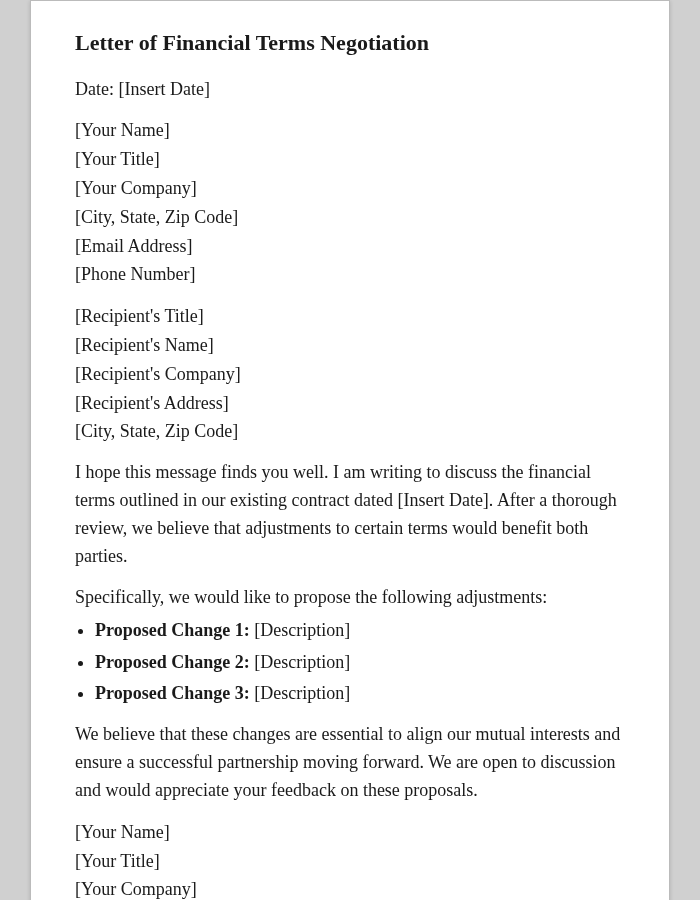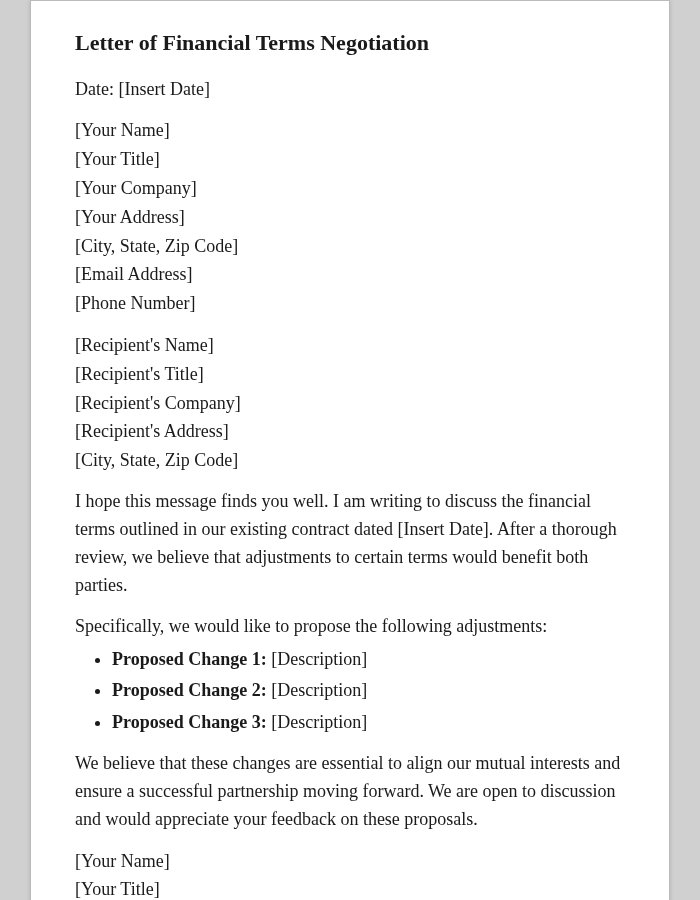--- a/index.html
+++ b/index.html
@@ -60,21 +60,21 @@
 
     .salutation {
       margin-bottom: 13px;
     }
 
     .list-section {
       margin-bottom: 13px;
     }
 
     .list-section ul {
-      margin-left: 37px;
+      margin-left: 20px;
       margin-top: 4px;
     }
 
     .list-section ul li {
       margin-bottom: 3px;
       line-height: 1.6;
     }
 
     .list-section ul li .item-label {
       font-weight: bold;
@@ -96,29 +96,28 @@
   <div class="letter-title">Letter of Financial Terms Negotiation</div>
 
   <div class="letter-body">
 
     <div class="paragraph">Date: [Insert Date]</div>
 
     <div class="sender-info">
       <div>[Your Name]</div>
       <div>[Your Title]</div>
       <div>[Your Company]</div>
-      <div>[Your Address]</div>
       <div>[City, State, Zip Code]</div>
       <div>[Email Address]</div>
       <div>[Phone Number]</div>
     </div>
 
     <div class="recipient-info">
+      <div>[Recipient's Title]</div>
       <div>[Recipient's Name]</div>
-      <div>[Recipient's Title]</div>
       <div>[Recipient's Company]</div>
       <div>[Recipient's Address]</div>
       <div>[City, State, Zip Code]</div>
     </div>
 
 
     <div class="paragraph">I hope this message finds you well. I am writing to discuss the financial terms outlined in our existing contract dated [Insert Date]. After a thorough review, we believe that adjustments to certain terms would benefit both parties.</div>
 
     <div class="list-section">
       <div>Specifically, we would like to propose the following adjustments:</div>

